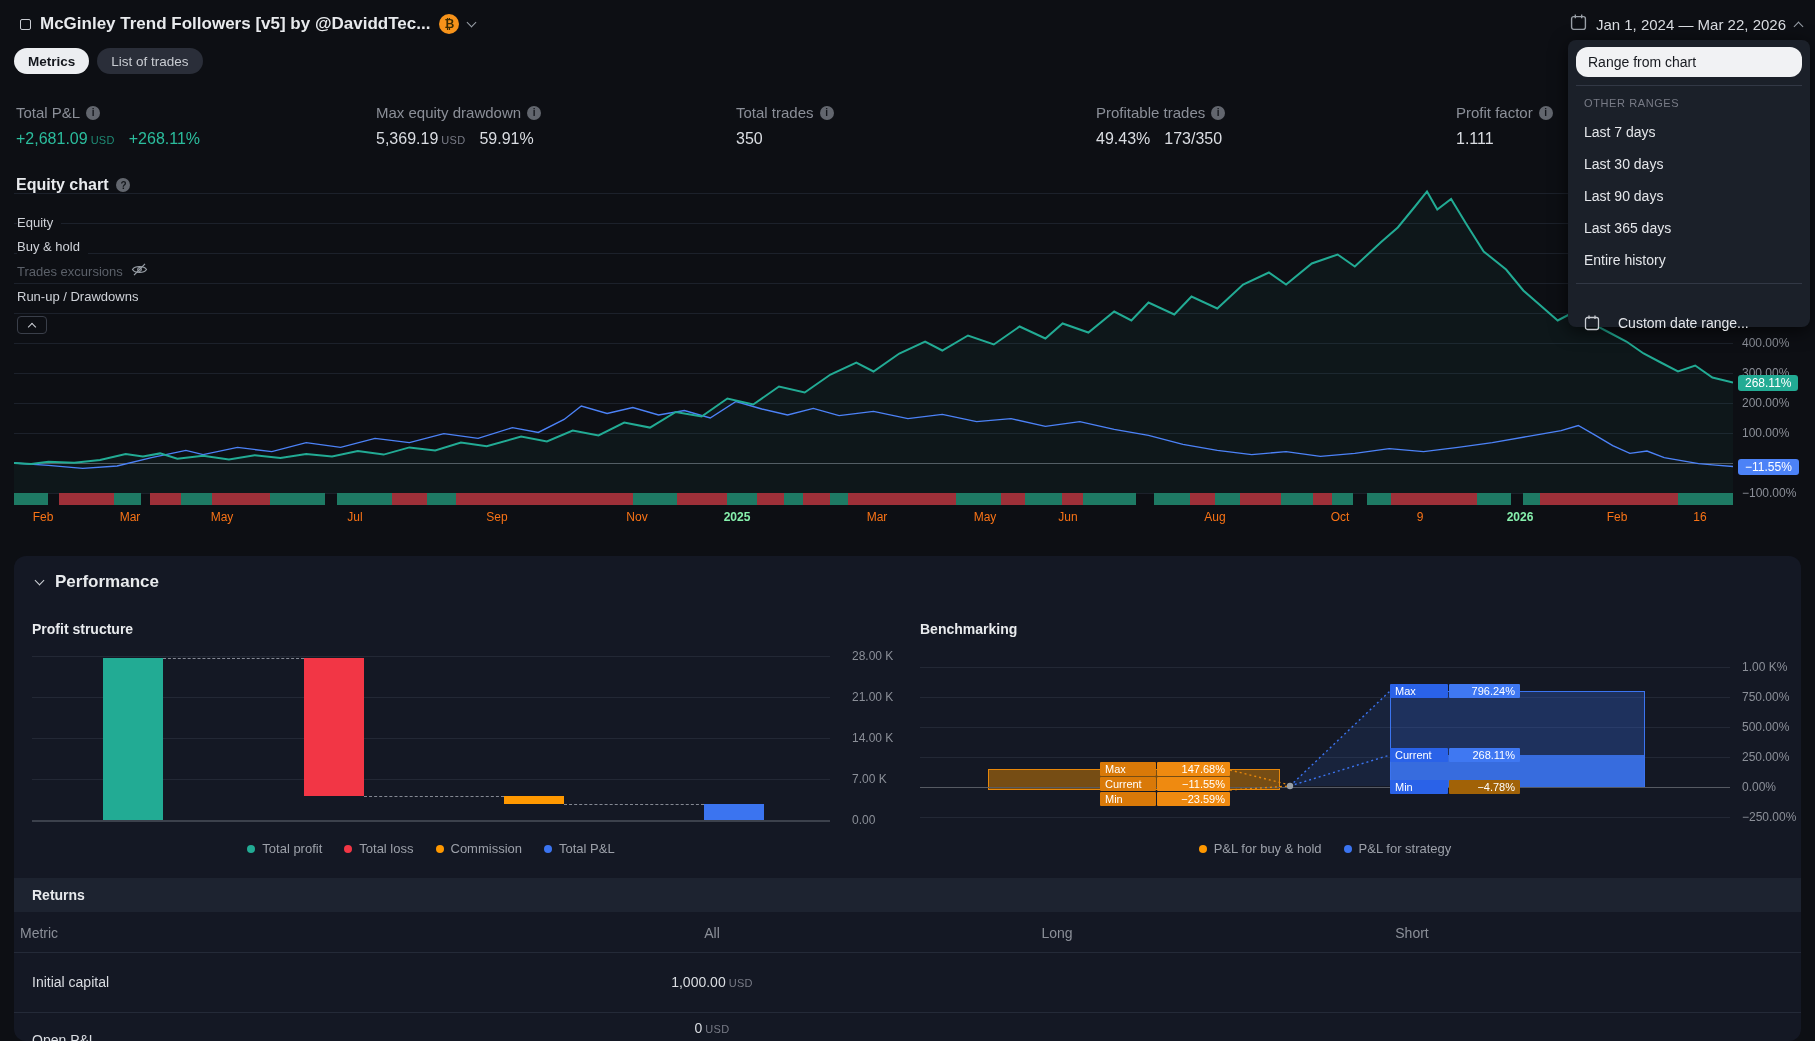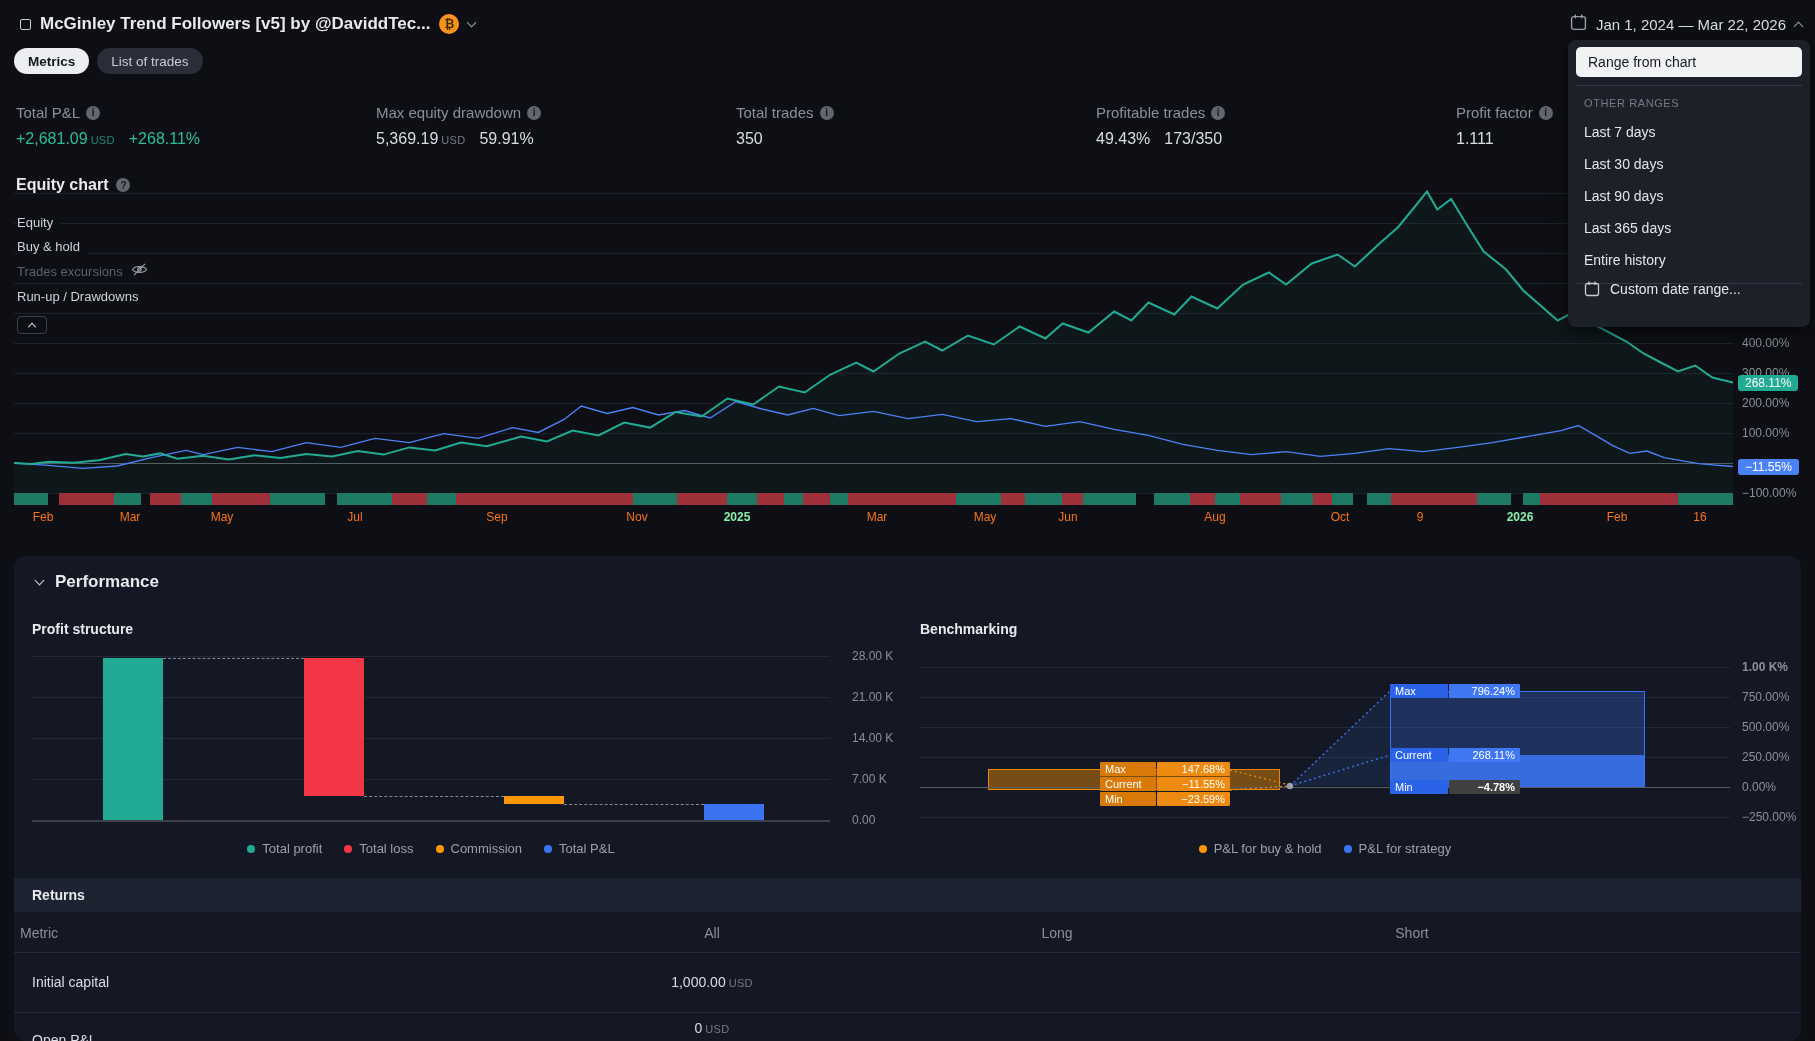--- a/index.html
+++ b/index.html
@@ -27,21 +27,21 @@
   .zeroline { position:absolute; left:0; right:0; height:1px; background:#565a63; }
   .yaxis-label { position:absolute; font-size:12px; color:#8b8f98; white-space:nowrap; }
   .badge { position:absolute; font-size:12px; color:#fff; padding:1px 7px; border-radius:3px; white-space:nowrap; }
   .xlabel { position:absolute; font-size:12px; color:#f97316; text-align:center; width:44px; }
   .xlabel.bold { color:#86efac; font-weight:700; }
   .eq-legend-item { position:absolute; left:3px; font-size:13px; color:#cfd2d8; background:#0d0f14; padding-right:8px; display:flex; align-items:center; gap:8px; cursor:pointer; }
   .eq-legend-item.muted { color:#5b6069;text-align:right; }
   .collapse-btn { position:absolute; width:30px; height:18px; border:1px solid #3a3f4a; border-radius:4px; display:flex; align-items:center; justify-content:center; color:#cfd2d8; cursor:pointer; background:#0d0f14; }
   .collapse-btn .chev { width:6px; height:6px; margin-top:3px; }
   #range-menu { position:absolute; left:1568px; top:40px; width:242px; height:287px; background:#1b2029; border-radius:8px; box-shadow:0 4px 18px rgba(0,0,0,.65); z-index:40; }
-  .menu-pill { position:absolute; left:8px; right:8px; top:7px; height:30px; background:#f1f2f4; color:#16191f; font-size:14px; border-radius:5px; display:flex; align-items:center; padding:0 12px; cursor:pointer; }
+  .menu-pill { position:absolute; left:8px; right:8px; top:7px; height:30px; background:#f1f2f4; color:#16191f; font-size:14px; border-radius:12px; display:flex; align-items:center; padding:0 12px; cursor:pointer; }
   .menu-divider { position:absolute; left:8px; right:8px; height:1px; background:#323845; }
   .menu-section { position:absolute; left:16px; font-size:11px; letter-spacing:.6px; color:#787b86; }
   .menu-item { position:absolute; left:0; right:0; height:30px; display:flex; align-items:center; padding:0 16px; font-size:14px; color:#e4e6ea; cursor:pointer; }
   #perf-card { position:absolute; left:14px; top:556px; width:1787px; height:485px; background:#141824; border-radius:12px; overflow:hidden; }
   .card-title { position:absolute; font-size:17px; font-weight:700; color:#e8eaed; display:flex; align-items:center; gap:12px; }
   .chart-title { position:absolute; font-size:14px; font-weight:700; color:#e8eaed; }
   .pgrid { position:absolute; height:1px; background:#232835; }
   .ptick { position:absolute; font-size:12px; color:#8b8f98; white-space:nowrap; }
   .bar { position:absolute; }
   .dash { position:absolute; border-top:1px dashed #848893; height:0; }
@@ -255,21 +255,21 @@
   <div id="range-menu">
       <div class="menu-pill">Range from chart</div>
       <div class="menu-divider" style="top: 45px;"></div>
       <div class="menu-section" style="top: 57px;">OTHER RANGES</div>
       <div class="menu-item" style="top: 77px;">Last 7 days</div>
       <div class="menu-item" style="top: 109px;">Last 30 days</div>
       <div class="menu-item" style="top: 141px;">Last 90 days</div>
       <div class="menu-item" style="top: 173px;">Last 365 days</div>
       <div class="menu-item" style="top: 205px;">Entire history</div>
       <div class="menu-divider" style="top: 243px;"></div>
-      <div class="menu-item" style="top: 234px;">
+      <div class="menu-item" style="top: 268px; gap: 8px;">
         <span><svg width="16" height="16" viewBox="0 0 16 16" fill="none" style="margin-right:10px; vertical-align:-3px;">
             <rect x="1.5" y="2.5" width="13" height="12" rx="2" stroke="#c9ccd2" stroke-width="1.3"></rect>
             <line x1="5" y1="0.5" x2="5" y2="4" stroke="#c9ccd2" stroke-width="1.3"></line>
             <line x1="11" y1="0.5" x2="11" y2="4" stroke="#c9ccd2" stroke-width="1.3"></line>
           </svg></span>
         <span>Custom date range...</span>
       </div>
     </div>
 
   <div id="perf-card">
@@ -312,21 +312,21 @@
             <span>Commission</span>
           </span>
           <span class="it">
             <span class="dot" style="background:#3b74f0"></span>
             <span>Total P&amp;L</span>
           </span>
         </div>
       </div>
     <div id="bench-chart">
         <div class="pgrid" style="left: 906px; width: 810px; top: 111px;"></div>
-        <div class="ptick" style="left: 1728px; top: 104px; font-weight: bold;">1.00 K%</div>
+        <div class="ptick" style="left: 1728px; top: 104px;">1.00 K%</div>
         <div class="pgrid" style="left: 906px; width: 810px; top: 141px;"></div>
         <div class="ptick" style="left: 1728px; top: 134px;">750.00%</div>
         <div class="pgrid" style="left: 906px; width: 810px; top: 171px;"></div>
         <div class="ptick" style="left: 1728px; top: 164px;">500.00%</div>
         <div class="pgrid" style="left: 906px; width: 810px; top: 201px;"></div>
         <div class="ptick" style="left: 1728px; top: 194px;">250.00%</div>
         <div class="pgrid" style="left: 906px; width: 810px; top: 231px;"></div>
         <div class="ptick" style="left: 1728px; top: 224px;">0.00%</div>
         <div class="pgrid" style="left: 906px; width: 810px; top: 261px;"></div>
         <div class="ptick" style="left: 1728px; top: 254px;">−250.00%</div>
@@ -357,21 +357,21 @@
         <div class="vbox" style="left: 1376px; top: 128px; width: 130px;">
           <span class="lb" style="background: rgb(42, 98, 232); width: 58px;">Max</span>
           <span class="vl" style="background: rgb(63, 120, 242);">796.24%</span>
         </div>
         <div class="vbox" style="left: 1376px; top: 192px; width: 130px;">
           <span class="lb" style="background: rgb(42, 98, 232); width: 58px;">Current</span>
           <span class="vl" style="background: rgb(63, 120, 242);">268.11%</span>
         </div>
         <div class="vbox" style="left: 1376px; top: 224px; width: 130px;">
           <span class="lb" style="background: rgb(42, 98, 232); width: 58px;">Min</span>
-          <span class="vl" style="background: #404040; font-weight: bold;">−4.78%</span>
+          <span class="vl" style="background: #a16207;">−4.78%</span>
         </div>
         <div class="legend" style="left: 906px; width: 810px; top: 285px;">
           <span class="it">
             <span class="dot" style="background:#ff9800"></span>
             <span>P&amp;L for buy &amp; hold</span>
           </span>
           <span class="it">
             <span class="dot" style="background:#3b74f0"></span>
             <span>P&amp;L for strategy</span>
           </span>

